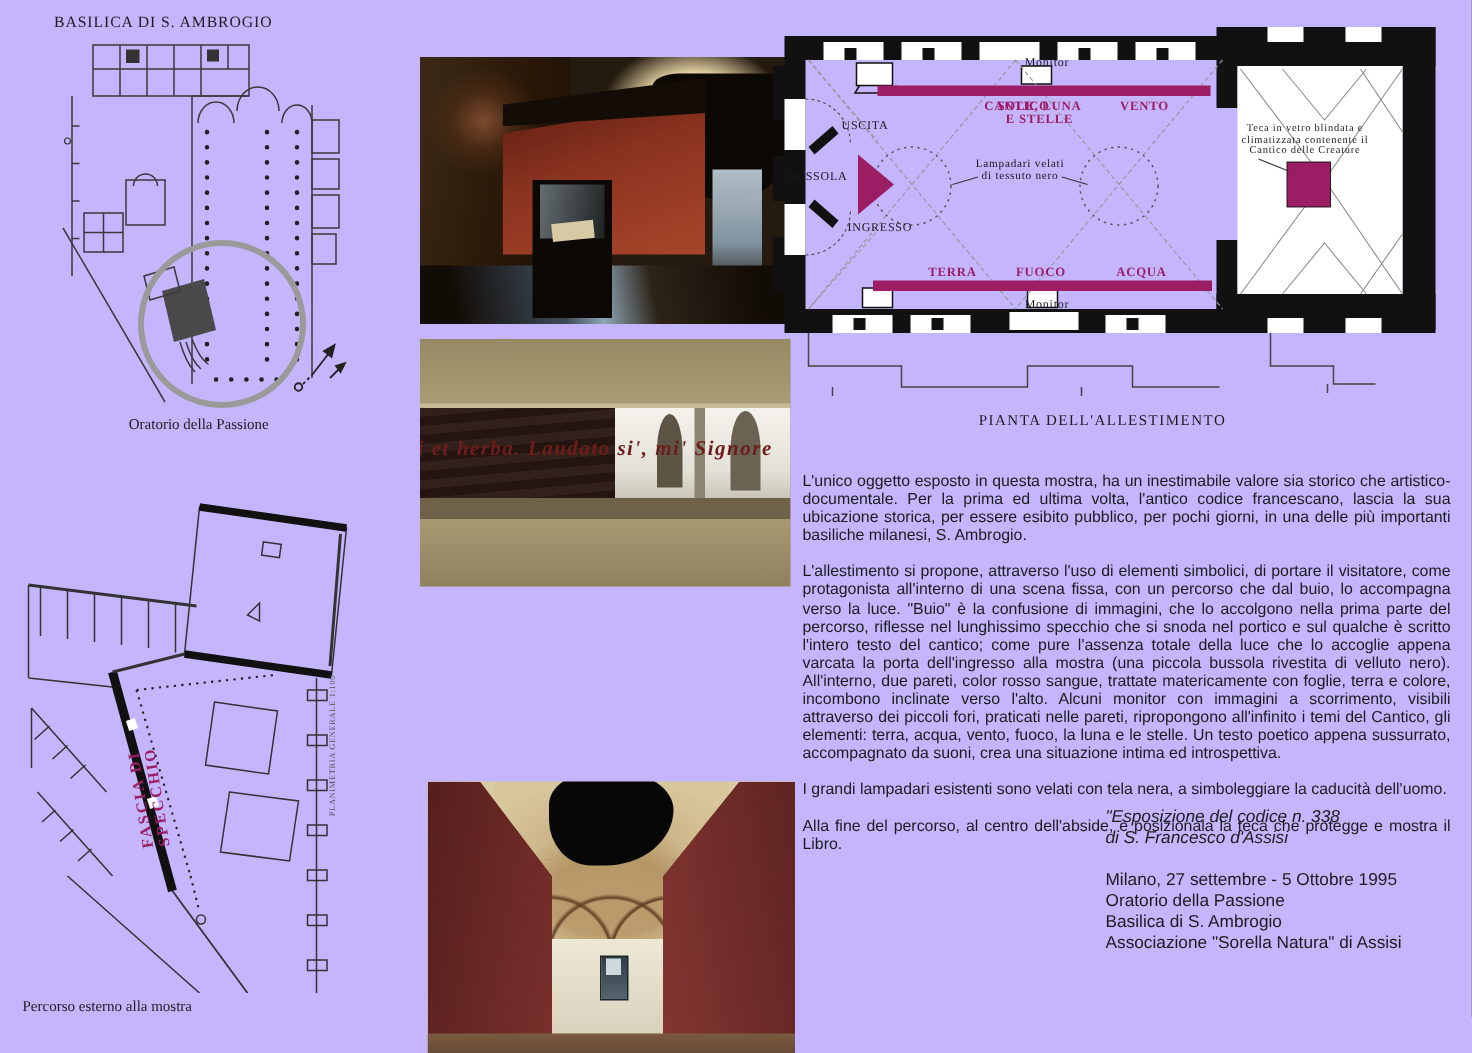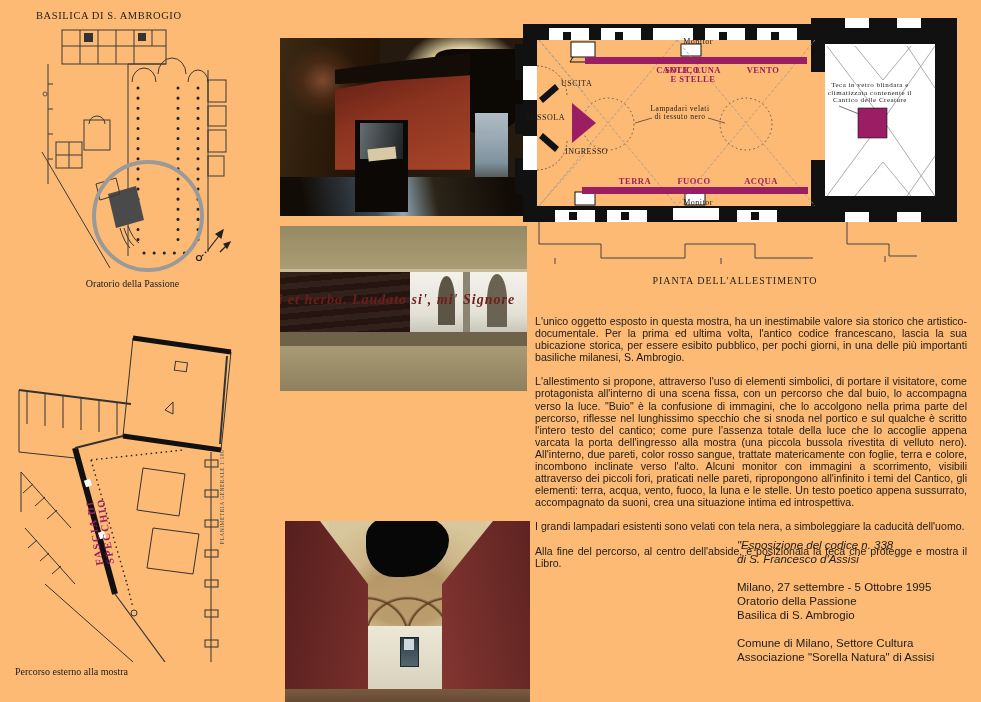--- a/index.html
+++ b/index.html
@@ -1,16 +1,16 @@
 <!DOCTYPE html>
 <html><head>
 <meta charset="utf-8">
 <style>
   html,body{margin:0;padding:0;background:#888;}
-  .page{position:relative;width:981px;height:702px;background:#fdba74;overflow:hidden;
+  .page{position:relative;width:981px;height:702px;background:#c4b5fd;overflow:hidden;
         font-family:"Liberation Sans",sans-serif;}
 
   
   .basilica-title{position:absolute;left:36px;top:10px;font-family:"Liberation Serif",serif;
     font-size:10.5px;letter-spacing:.6px;color:#1d1d1d;}
   .basilica-svg{position:absolute;left:32px;top:24px;}
   .basilica-caption{position:absolute;left:40px;top:278px;width:185px;text-align:center;
     font-family:"Liberation Serif",serif;font-size:10px;color:#222;}
 
   .percorso-svg{position:absolute;left:15px;top:332px;}
@@ -354,17 +354,16 @@
     <p>I grandi lampadari esistenti sono velati con tela nera, a simboleggiare la caducità dell'uomo.</p>
     <p>Alla fine del percorso, al centro dell'abside, è posizionala la teca che protegge e mostra il Libro.</p>
   </div>
 
   <div class="credits">
     <div class="it">"Esposizione del codice n. 338</div>
     <div class="it">di S. Francesco d'Assisi</div>
     <div class="grp">Milano, 27 settembre - 5 Ottobre 1995</div>
     <div>Oratorio della Passione</div>
     <div>Basilica di S. Ambrogio</div>
-    <div class="grp">Comune di Milano, Settore Cultura</div>
     <div>Associazione "Sorella Natura" di Assisi</div>
   </div>
 
 </div>
 
 </body></html>

